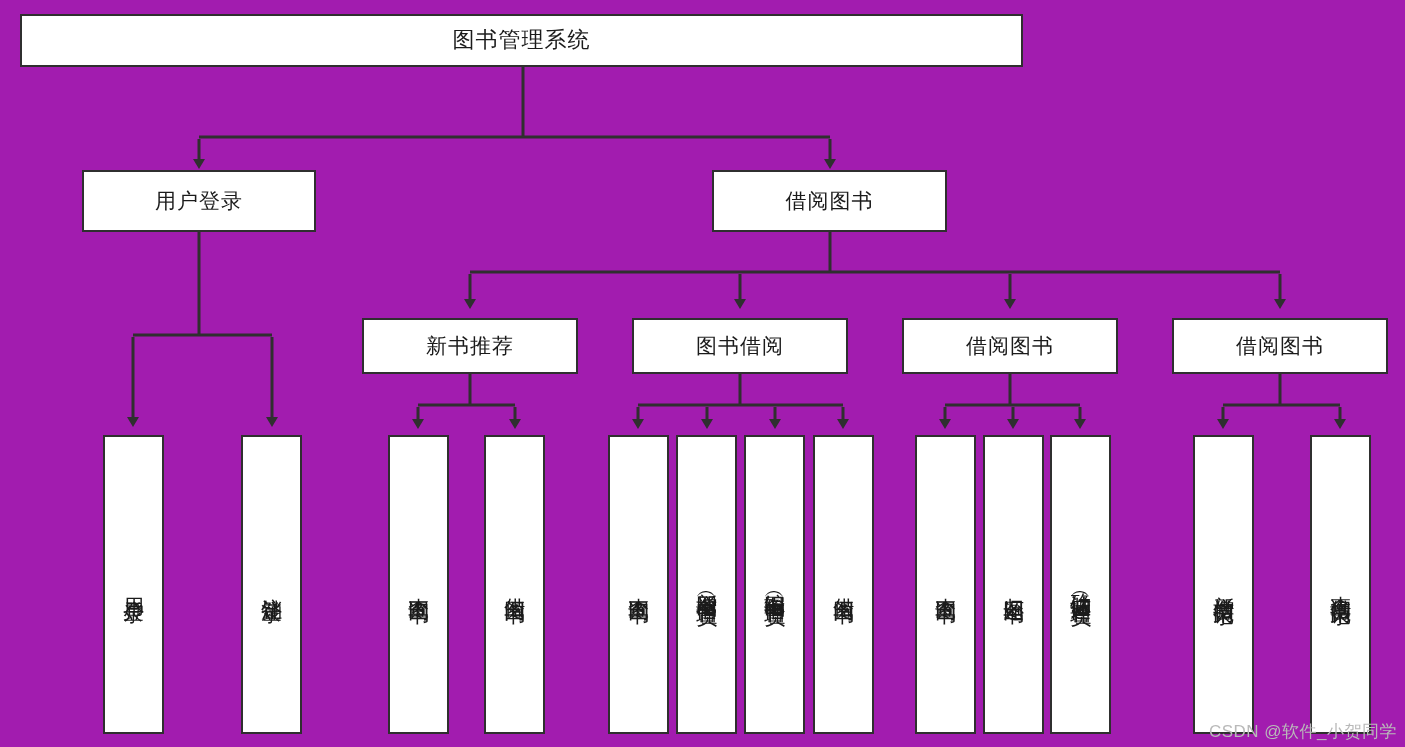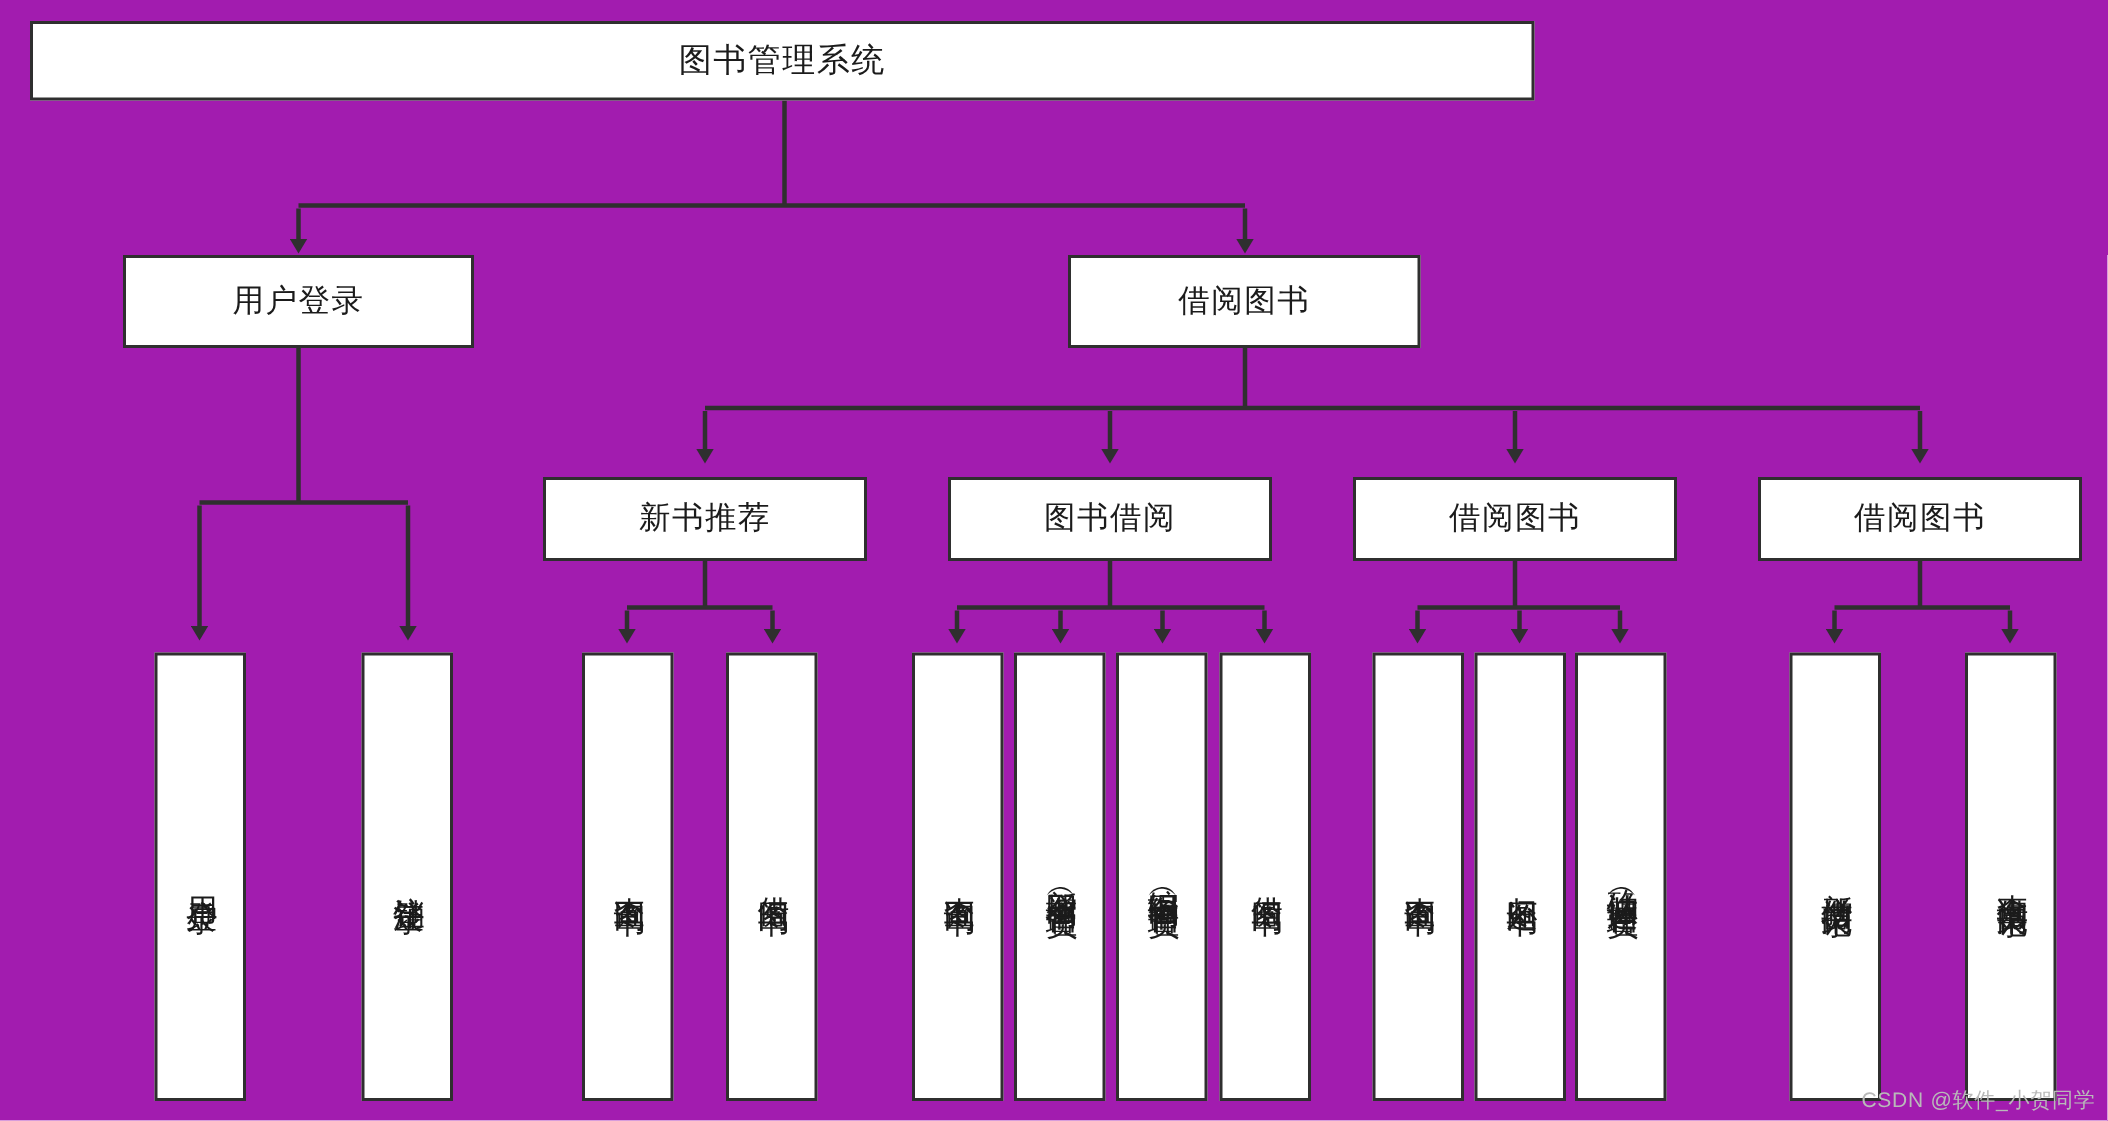--- a/index.html
+++ b/index.html
@@ -56,21 +56,21 @@
     display: block;
     text-align: center;
   }
   #root-node {
     font-size: 22px;
   }
   #watermark {
     position: absolute;
     right: 8px;
     bottom: 4px;
-    font-size: 14px;
+    font-size: 17px;
     color: #b9b9b9;
     letter-spacing: 0.5px;
     white-space: nowrap;
   }
 </style>
 </head>
 <body>
 
 <div id="canvas">
 

